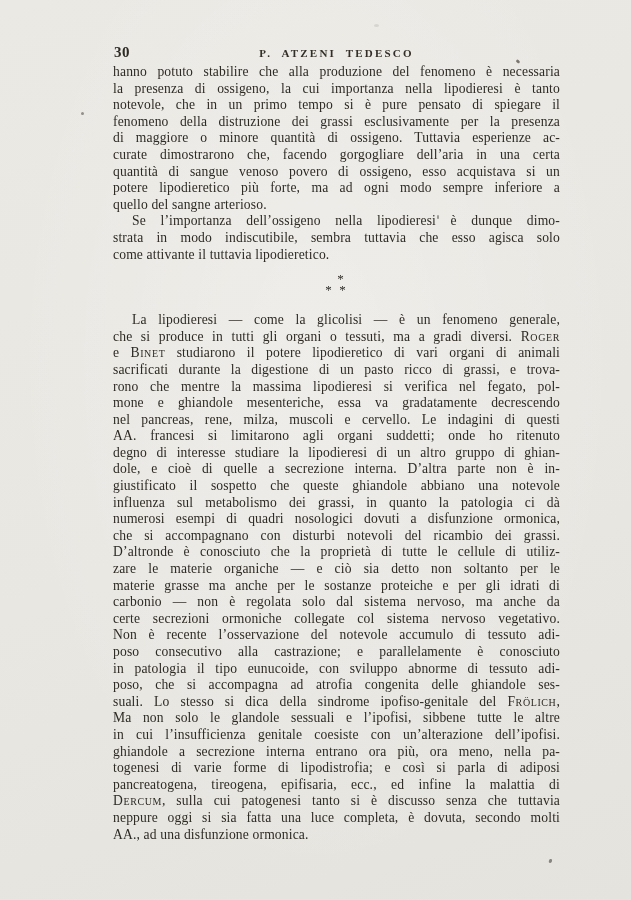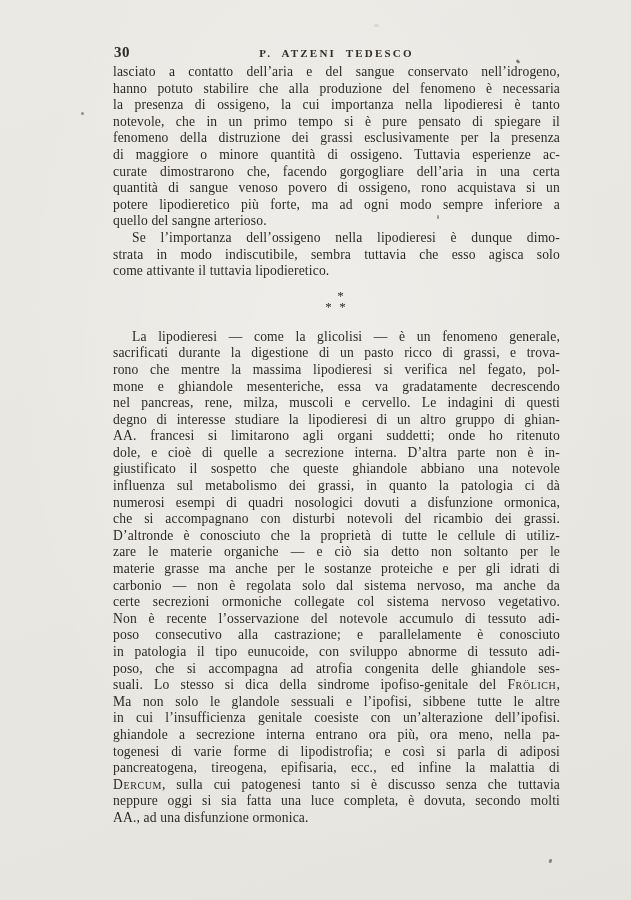--- a/index.html
+++ b/index.html
@@ -91,44 +91,45 @@
 <body>
 
 <div class="sheet">
 
   <div class="header-row">
     <span class="page-number">30</span>
     <span class="running-title">P. ATZENI TEDESCO</span>
   </div>
 
   <div class="body-text" id="body-text">
-      <div class="line"><span>lasciato a contatto dell’aria e del sangue conservato nell’idrogeno,</span></div>
       <div class="line"><span>hanno potuto stabilire che alla produzione del fenomeno è necessaria</span></div>
       <div class="line"><span>la presenza di ossigeno, la cui importanza nella lipodieresi è tanto</span></div>
       <div class="line"><span>notevole, che in un primo tempo si è pure pensato di spiegare il</span></div>
       <div class="line"><span>fenomeno della distruzione dei grassi esclusivamente per la presenza</span></div>
       <div class="line"><span>di maggiore o minore quantità di ossigeno. Tuttavia esperienze ac-</span></div>
       <div class="line"><span>curate dimostrarono che, facendo gorgogliare dell’aria in una certa</span></div>
-      <div class="line"><span>quantità di sangue venoso povero di ossigeno, rono acquistava si un</span></div>
+      <div class="line"><span>quantità di sangue venoso povero di ossigeno, esso acquistava si un</span></div>
       <div class="line"><span>potere lipodieretico più forte, ma ad ogni modo sempre inferiore a</span></div>
       <div class="line last"><span>quello del sangne arterioso.</span></div>
       <div class="line indent"><span>Se l’importanza dell’ossigeno nella lipodieresi è dunque dimo-</span></div>
       <div class="line"><span>strata in modo indiscutibile, sembra tuttavia che esso agisca solo</span></div>
       <div class="line last"><span>come attivante il tuttavia lipodieretico.</span></div>
       <div class="asterism">
         <div class="ast-row ast-row-0">*</div>
         <div class="ast-row ast-row-1">* *</div>
       </div>
       <div class="line indent"><span>La lipodieresi — come la glicolisi — è un fenomeno generale,</span></div>
+      <div class="line"><span>che si produce in tutti gli organi o tessuti, ma a gradi diversi. </span><span class="sc">Roger</span></div>
+      <div class="line"><span>e </span><span class="sc">Binet</span><span> studiarono il potere lipodieretico di vari organi di animali</span></div>
       <div class="line"><span>sacrificati durante la digestione di un pasto ricco di grassi, e trova-</span></div>
       <div class="line"><span>rono che mentre la massima lipodieresi si verifica nel fegato, pol-</span></div>
       <div class="line"><span>mone e ghiandole mesenteriche, essa va gradatamente decrescendo</span></div>
       <div class="line"><span>nel pancreas, rene, milza, muscoli e cervello. Le indagini di questi</span></div>
+      <div class="line"><span>AA. francesi si limitarono agli organi suddetti; onde ho ritenuto</span></div>
       <div class="line"><span>degno di interesse studiare la lipodieresi di un altro gruppo di ghian-</span></div>
-      <div class="line"><span>AA. francesi si limitarono agli organi suddetti; onde ho ritenuto</span></div>
       <div class="line"><span>dole, e cioè di quelle a secrezione interna. D’altra parte non è in-</span></div>
       <div class="line"><span>giustificato il sospetto che queste ghiandole abbiano una notevole</span></div>
       <div class="line"><span>influenza sul metabolismo dei grassi, in quanto la patologia ci dà</span></div>
       <div class="line"><span>numerosi esempi di quadri nosologici dovuti a disfunzione ormonica,</span></div>
       <div class="line"><span>che si accompagnano con disturbi notevoli del ricambio dei grassi.</span></div>
       <div class="line"><span>D’altronde è conosciuto che la proprietà di tutte le cellule di utiliz-</span></div>
       <div class="line"><span>zare le materie organiche — e ciò sia detto non soltanto per le</span></div>
       <div class="line"><span>materie grasse ma anche per le sostanze proteiche e per gli idrati di</span></div>
       <div class="line"><span>carbonio — non è regolata solo dal sistema nervoso, ma anche da</span></div>
       <div class="line"><span>certe secrezioni ormoniche collegate col sistema nervoso vegetativo.</span></div>

